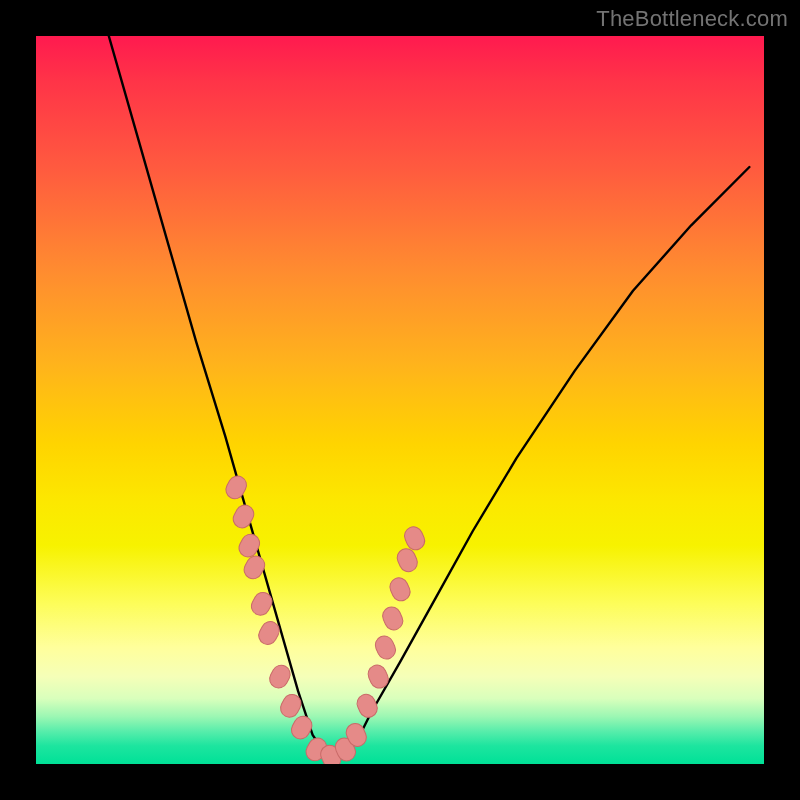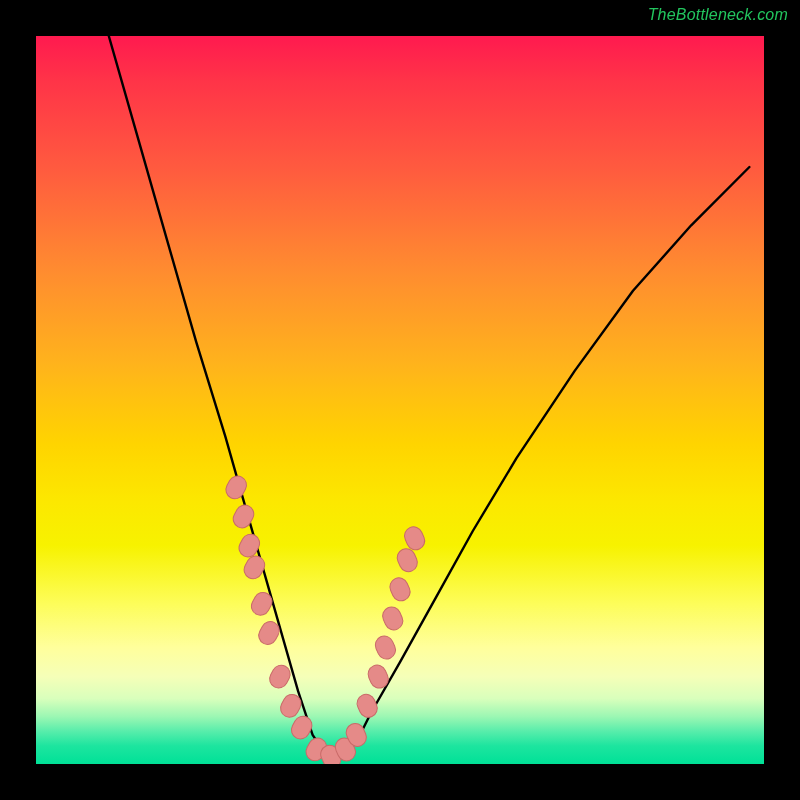--- a/index.html
+++ b/index.html
@@ -50,25 +50,24 @@
       #9bf7b3 93.5%,
       #58edab 95.5%,
       #1de59f 97.5%,
       #00e197 100%
     );
   }
   .watermark {
     position: absolute;
     top: 6px;
     right: 12px;
-    color: #22c55e;
-    font-size: 16px;
+    color: #737373;
+    font-size: 22px;
     font-weight: 500;
     letter-spacing: 0.2px;
-    font-style: italic;
   }
   svg.curves {
     position: absolute;
     left: 0;
     top: 0;
     width: 100%;
     height: 100%;
   }
 </style>
 </head>

